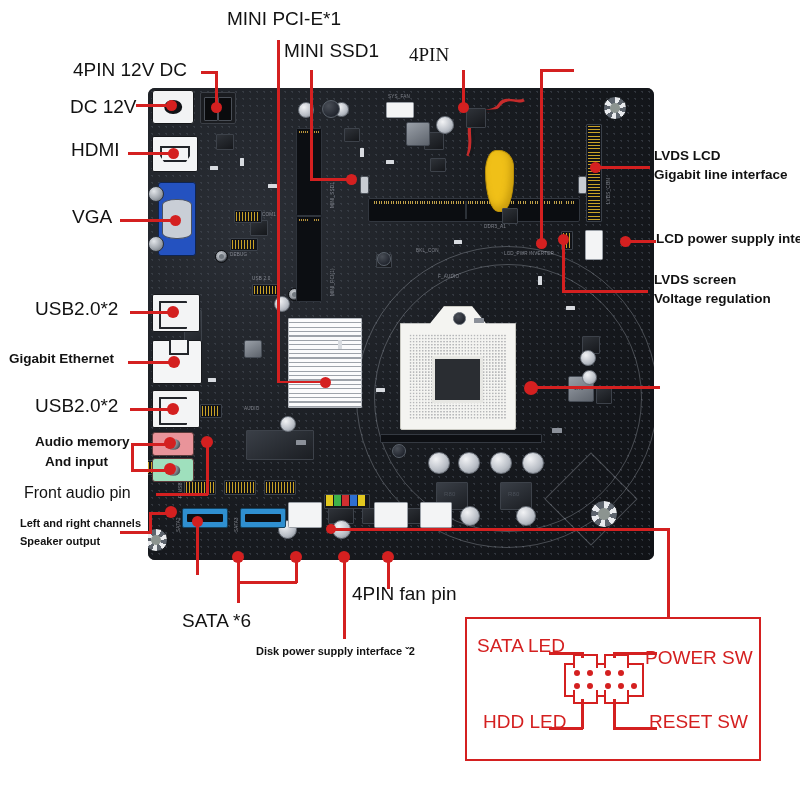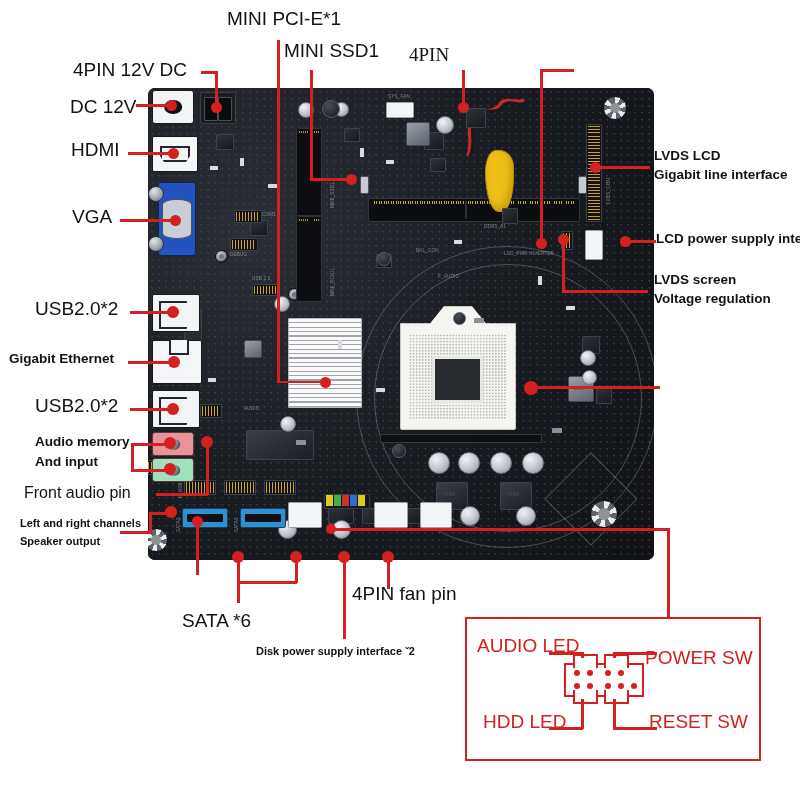--- a/index.html
+++ b/index.html
@@ -400,32 +400,32 @@
   <div class="lbl l2" style="left:654px;top:149px;">LVDS LCD</div>
   <div class="lbl l2" style="left:654px;top:168px;">Gigabit line interface</div>
   <div class="lbl l2" style="left:656px;top:232px;">LCD power supply interface</div>
   <div class="lbl l2" style="left:654px;top:273px;">LVDS screen</div>
   <div class="lbl l2" style="left:654px;top:292px;">Voltage regulation</div>
 
   <div class="lbl l1" style="left:35px;top:299px;">USB2.0*2</div>
   <div class="lbl l2" style="left:9px;top:352px;">Gigabit Ethernet</div>
   <div class="lbl l1" style="left:35px;top:396px;">USB2.0*2</div>
   <div class="lbl l2" style="left:35px;top:435px;">Audio memory</div>
-  <div class="lbl l2" style="left:35px;top:455px;text-align:right;">And input</div>
+  <div class="lbl l2" style="left:45px;top:455px;text-align:right;">And input</div>
   <div class="lbl l2" style="left:24px;top:484px;font-size:16px;font-weight:normal;">Front audio pin</div>
   <div class="lbl l3" style="left:20px;top:518px;">Left and right channels</div>
   <div class="lbl l3" style="left:20px;top:536px;">Speaker output</div>
 
   <div class="lbl l1" style="left:182px;top:611px;">SATA *6</div>
   <div class="lbl l3" style="left:256px;top:646px;">Disk power supply interface ˇ2</div>
   <div class="lbl l1" style="left:352px;top:584px;">4PIN fan pin</div>
 
   <div class="inset" style="left:465px;top:617px;width:292px;height:140px;">
 
-    <div class="itxt" style="left:10px;top:16px;">AUDIO LED</div>
+    <div class="itxt" style="left:10px;top:16px;">SATA LED</div>
     <div class="itxt" style="left:178px;top:28px;">POWER SW</div>
     <div class="itxt" style="left:16px;top:92px;">HDD  LED</div>
     <div class="itxt" style="left:182px;top:92px;">RESET SW</div>
 
     <div class="ibox" style="left:97px;top:44px;width:76px;height:30px;"></div>
 
     <div class="ibox" style="left:106px;top:35px;width:21px;height:12px;border-bottom:none;"></div>
     <div class="ibox" style="left:137px;top:35px;width:21px;height:12px;border-bottom:none;"></div>
 
     <div class="ibox" style="left:106px;top:71px;width:21px;height:12px;border-top:none;"></div>

